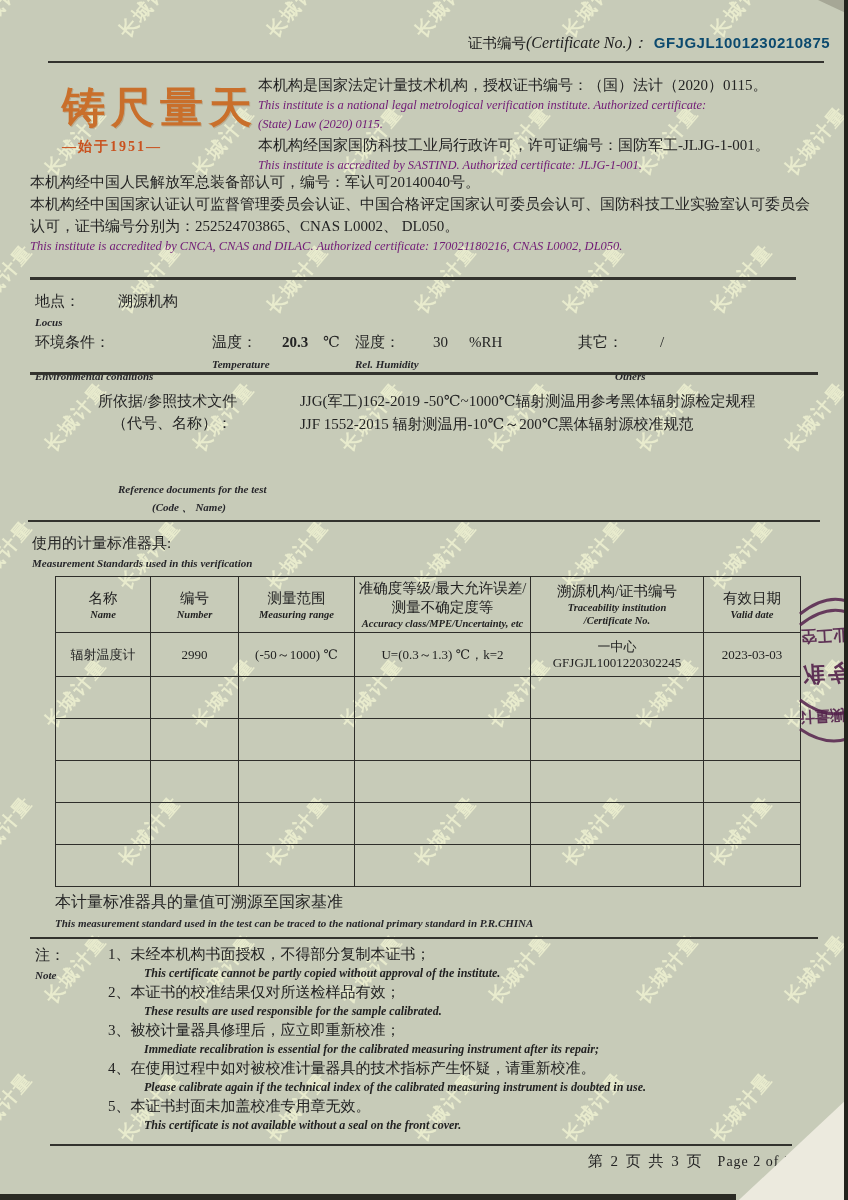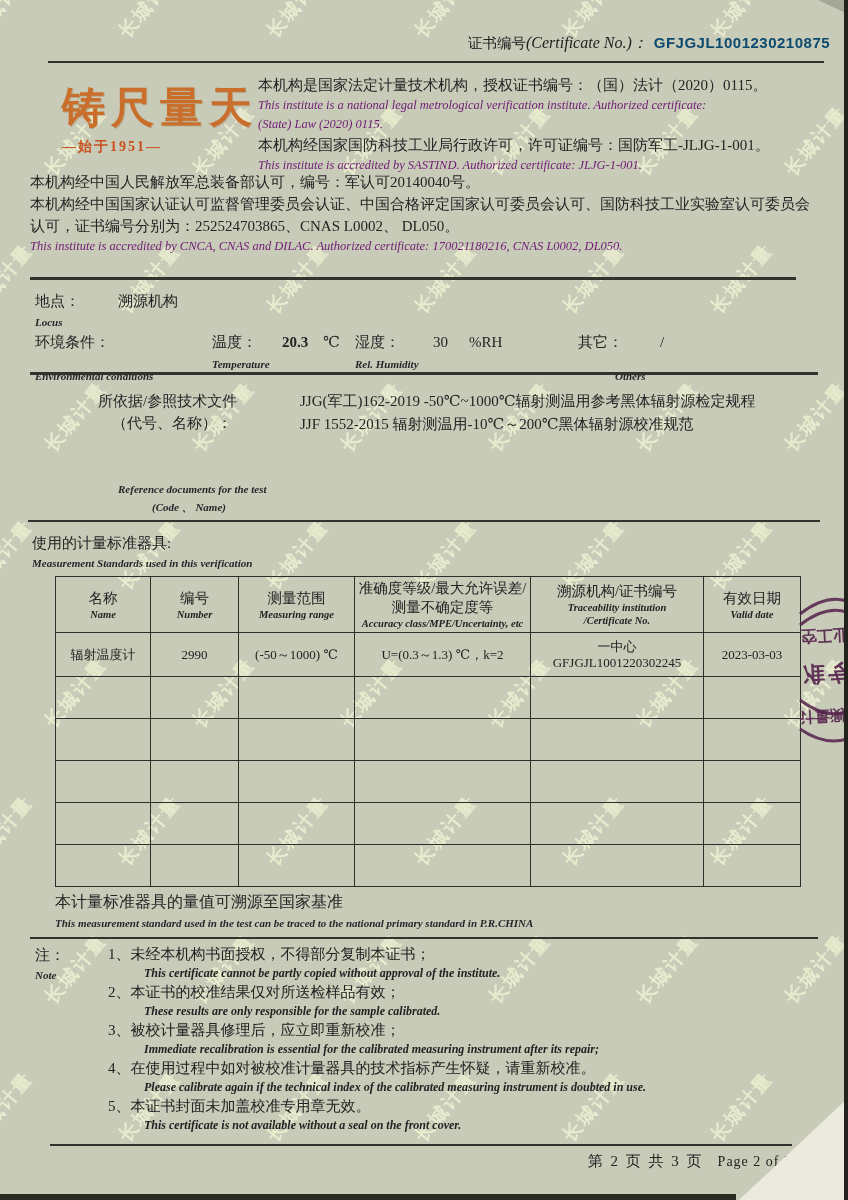--- a/index.html
+++ b/index.html
@@ -277,21 +277,21 @@
 
     <div class="abs zh" style="left:35px;top:944px;">注：</div>
     <div class="abs en-b" style="left:35px;top:966px;">Note</div>
     <div class="abs" style="left:108px;top:944px;width:700px;">
       <div class="note-item">
         <div class="n-zh">1、未经本机构书面授权，不得部分复制本证书；</div>
         <div class="n-en">This certificate cannot be partly copied without approval of the institute.</div>
       </div>
       <div class="note-item">
         <div class="n-zh">2、本证书的校准结果仅对所送检样品有效；</div>
-        <div class="n-en">These results are only responsible for the sample calibrated.</div>
+        <div class="n-en">These results are used responsible for the sample calibrated.</div>
       </div>
       <div class="note-item">
         <div class="n-zh">3、被校计量器具修理后，应立即重新校准；</div>
         <div class="n-en">Immediate recalibration is essential for the calibrated measuring instrument after its repair;</div>
       </div>
       <div class="note-item">
         <div class="n-zh">4、在使用过程中如对被校准计量器具的技术指标产生怀疑，请重新校准。</div>
         <div class="n-en">Please calibrate again if the technical index of the calibrated measuring instrument is doubted in use.</div>
       </div>
       <div class="note-item">

